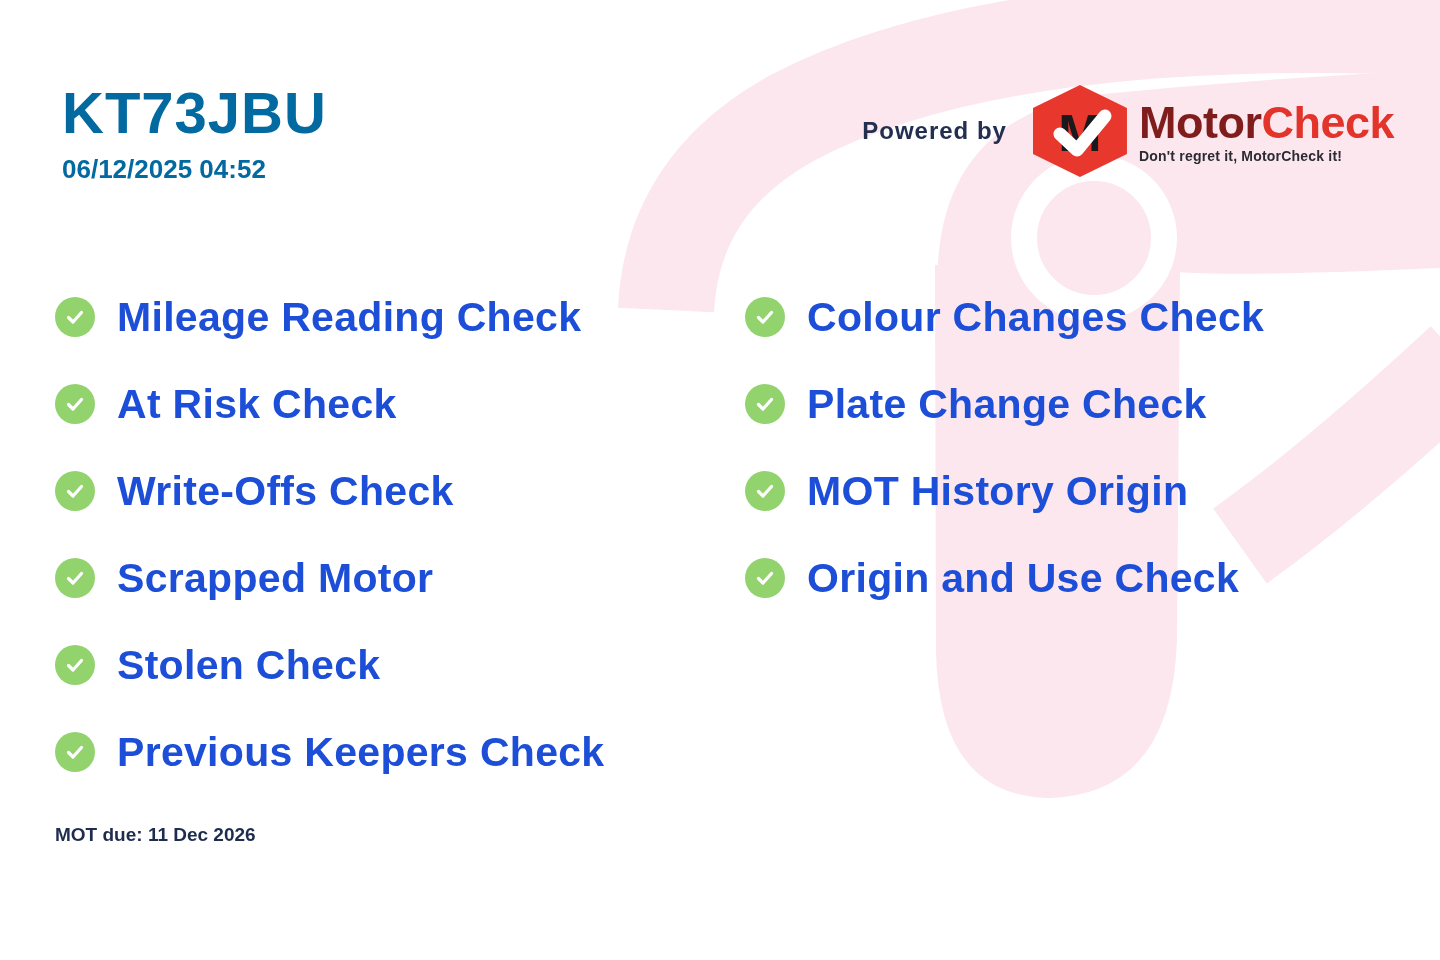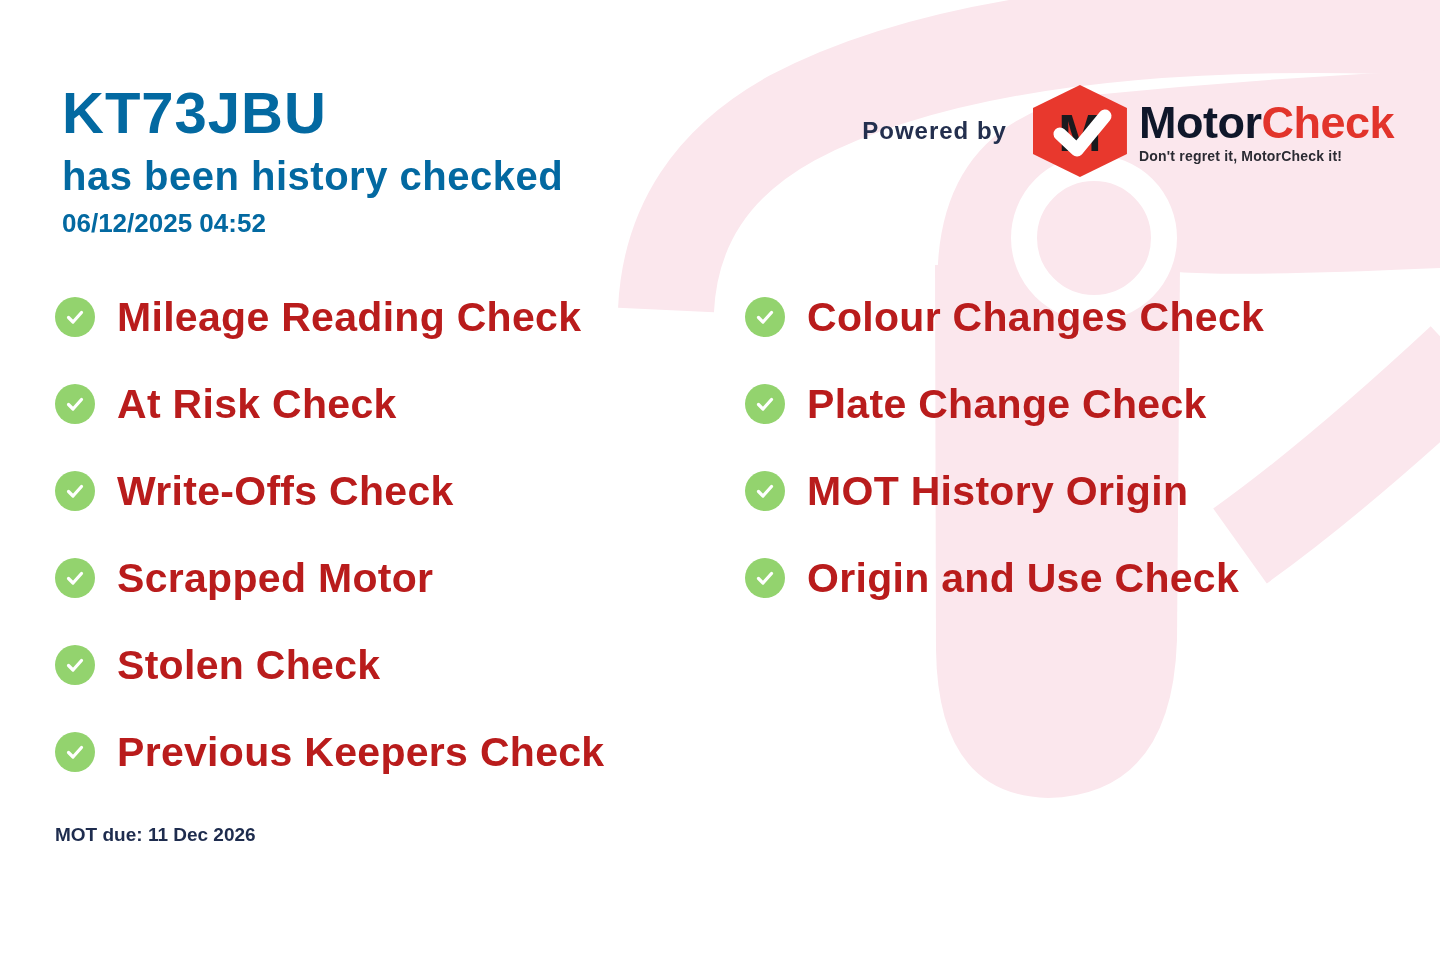--- a/index.html
+++ b/index.html
@@ -18,34 +18,34 @@
   
   .brand{position:absolute;top:85px;right:46px;display:flex;align-items:center;}
   .powered-by{font-size:24px;font-weight:600;color:#232f4e;letter-spacing:1px;margin-right:26px;}
   .hexagon{
     width:94px;height:92px;background:#e8382d;flex:none;position:relative;
     clip-path:polygon(50% 0%,100% 25%,100% 75%,50% 100%,0% 75%,0% 25%);
   }
   .hexagon svg{position:absolute;left:0;top:0;}
   .brand-text{margin-left:12px;line-height:1;}
   .brand-name{font-size:45px;font-weight:700;line-height:1;letter-spacing:-.5px;}
-  .brand-name .primary{color:#0f172a;text-align:center;}
+  .brand-name .primary{color:#7f1d1d;text-align:center;}
   .brand-name .secondary{color:#e2342b;}
   .tagline{font-size:14px;font-weight:700;color:#2b2b33;margin-top:4px;letter-spacing:.2px;}
 
   
   .col{position:absolute;}
   .col-left{left:55px;top:297px;}
   .col-right{left:745px;top:297px;}
   .item{display:flex;align-items:center;height:40px;margin-bottom:47px;}
   .check-icon{
     width:40px;height:40px;border-radius:50%;background:#93d36e;flex:none;
     display:flex;align-items:center;justify-content:center;margin-right:22px;
   }
-  .item-label{font-size:41px;font-weight:700;color:#b91c1c;letter-spacing:.3px;white-space:nowrap;}
+  .item-label{font-size:41px;font-weight:700;color:#1d4ed8;letter-spacing:.3px;white-space:nowrap;}
 
   
   .mot-due{position:absolute;left:55px;top:824px;font-size:19px;font-weight:700;color:#1e2c4e;}
 </style>
 </head>
 <body>
 
 <div class="canvas">
 
   <svg class="bg-svg" viewBox="0 0 1440 960">
@@ -56,21 +56,20 @@
 
     <path d="M938 302 Q928 130 1082 96 Q1260 78 1440 70 L1440 268 Q1240 277 1178 272 L1177 302 Z" fill="#fbe7ed"></path>
 
     <path d="M935 265 L1180 265 L1177 640 Q1172 795 1048 798 Q938 795 936 650 Z" fill="#fbe7ed"></path>
 
     <circle cx="1094" cy="238" r="70" fill="none" stroke="#ffffff" stroke-width="26"></circle>
   </svg>
 
   <div class="header">
     <div class="reg">KT73JBU</div>
-    <div class="subtitle">has been history checked</div>
     <div class="timestamp">06/12/2025 04:52</div>
   </div>
 
   <div class="brand">
     <span class="powered-by">Powered by</span>
     <span class="hexagon">
       <svg width="94" height="92" viewBox="0 0 94 92">
         <text x="47" y="66" text-anchor="middle" font-family="Liberation Sans, sans-serif" font-size="52" font-weight="bold" fill="#1a1a1e">M</text>
         <path d="M27 49 L44 65 L72 31" fill="none" stroke="#ffffff" stroke-width="13" stroke-linecap="round" stroke-linejoin="round"></path>
       </svg>

